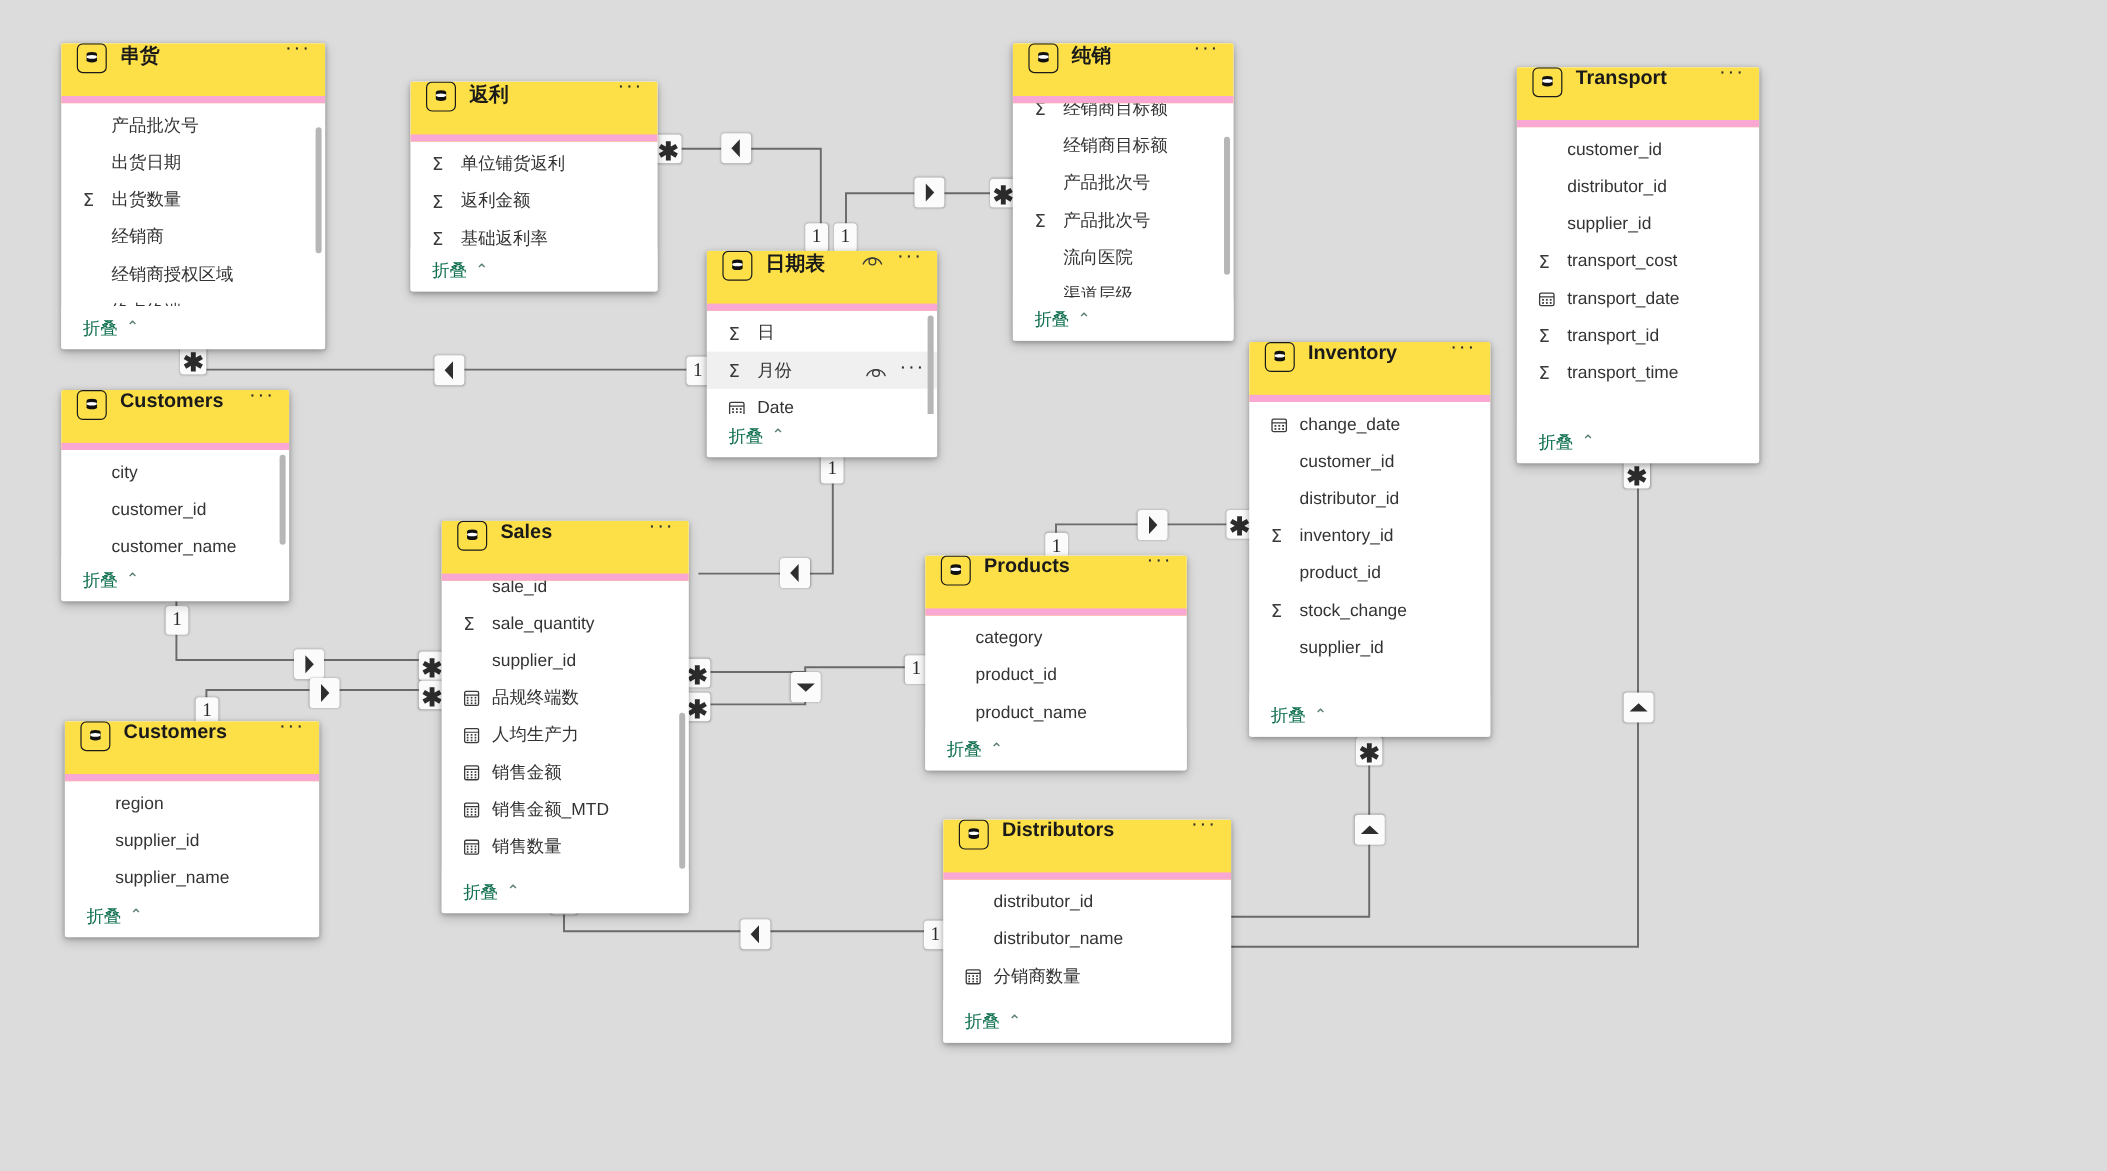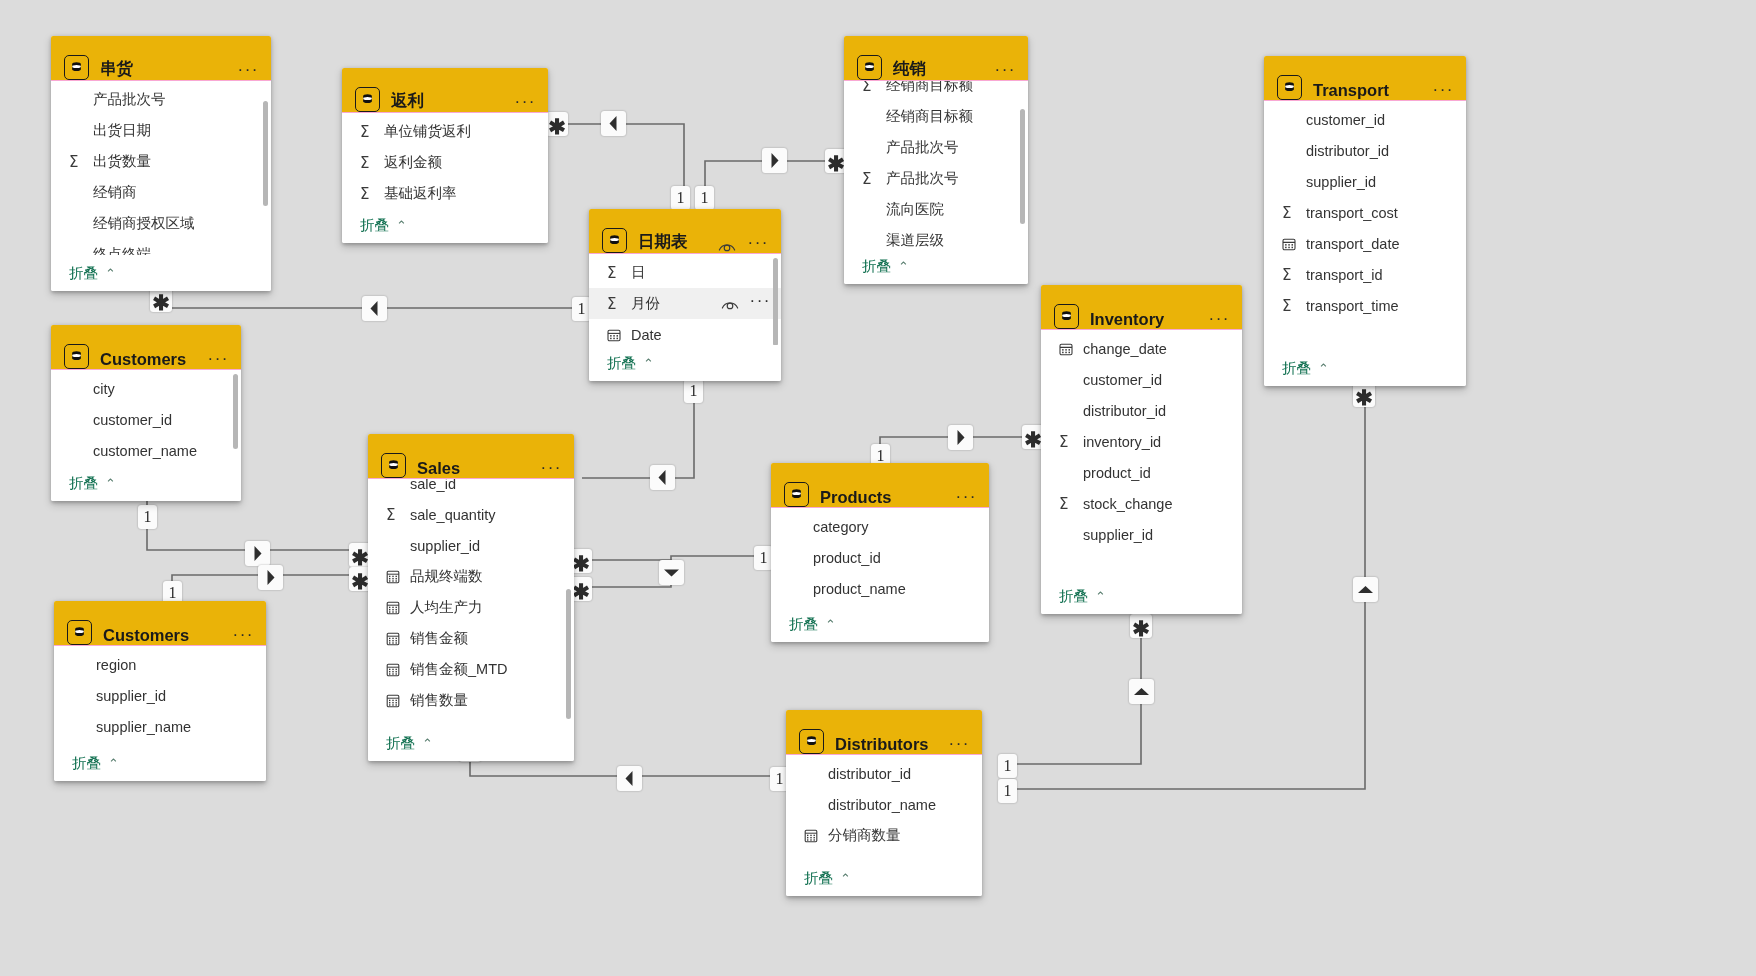--- a/index.html
+++ b/index.html
@@ -65,26 +65,26 @@
     background: #ffffff;
     border-radius: 2px;
     box-shadow: 0 1.2px 3.6px rgba(0,0,0,.22), 0 3.2px 9px rgba(0,0,0,.18);
     z-index: 6;
     display: flex;
     flex-direction: column;
     overflow: hidden;
   }
   .tbl-head {
     display: flex;
-    align-items: flex-end;
+    align-items: flex-start;
     height: 44px;
     padding: 0 12px 0 13px;
     flex: 0 0 auto;
-    border-bottom: 1px solid #f9a8d4;
-    background: #eab308;
+    border-bottom: 6px solid #f9a8d4;
+    background: #fde047;
   }
   .tbl-icon {
     width: 23px; height: 23px;
     border: 1.8px solid #1a1a1a;
     border-radius: 5px;
     display: flex; align-items: center; justify-content: center;
     flex: 0 0 auto;
     margin-right: 11px;
   }
   .tbl-icon svg { display: block; }
@@ -842,21 +842,21 @@
             </li>
           </ul>
         </div>
         <div class="tbl-foot">
           <span class="collapse">
             <span>折叠</span>
             <span class="chev">⌃</span>
           </span>
         </div>
       </div>
-      <div class="tbl" style="left: 786px; top: 710px; width: 196px; height: 186px;">
+      <div class="tbl" style="left: 786px; top: 683px; width: 240px; height: 186px;">
         <div class="tbl-head">
           <div class="tbl-icon">
             <svg width="13" height="13" viewBox="0 0 13 13" aria-hidden="true">
               <ellipse cx="6.5" cy="3.1" rx="4.3" ry="1.8" fill="#111"></ellipse>
               <rect x="2.2" y="3.1" width="8.6" height="5.2" fill="#111"></rect>
               <ellipse cx="6.5" cy="8.3" rx="4.3" ry="1.8" fill="#111"></ellipse>
               <ellipse cx="6.5" cy="5.4" rx="4.3" ry="1.5" fill="#fff"></ellipse>
             </svg>
           </div>
           <div class="tbl-title">Distributors</div>

